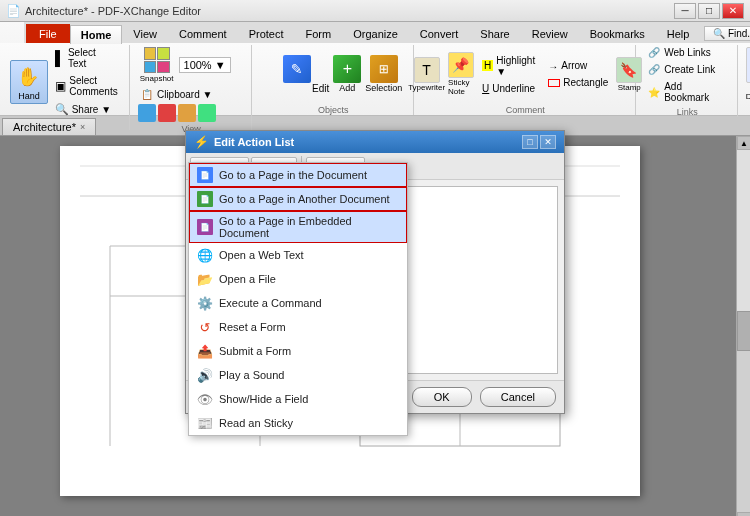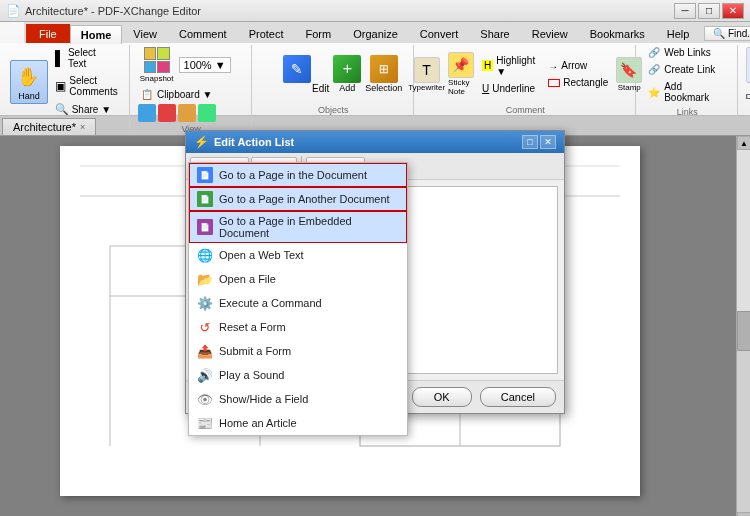--- a/index.html
+++ b/index.html
@@ -395,16 +395,16 @@
     <div class="menu-item">
       <div class="item-icon" style="width:16px;height:16px;display:flex;align-items:center;justify-content:center;font-size:13px;color:#e08020;">🔊</div>
       <span>Play a Sound</span>
     </div>
     <div class="menu-item">
       <div class="item-icon" style="width:16px;height:16px;display:flex;align-items:center;justify-content:center;font-size:13px;color:#808080;">👁</div>
       <span>Show/Hide a Field</span>
     </div>
     <div class="menu-item">
       <div class="item-icon" style="width:16px;height:16px;display:flex;align-items:center;justify-content:center;font-size:13px;color:#20a0a0;">📰</div>
-      <span>Home an Article</span>
+      <span>Read an Sticky</span>
     </div>
   </div>
 </div>
 
 </body></html>

